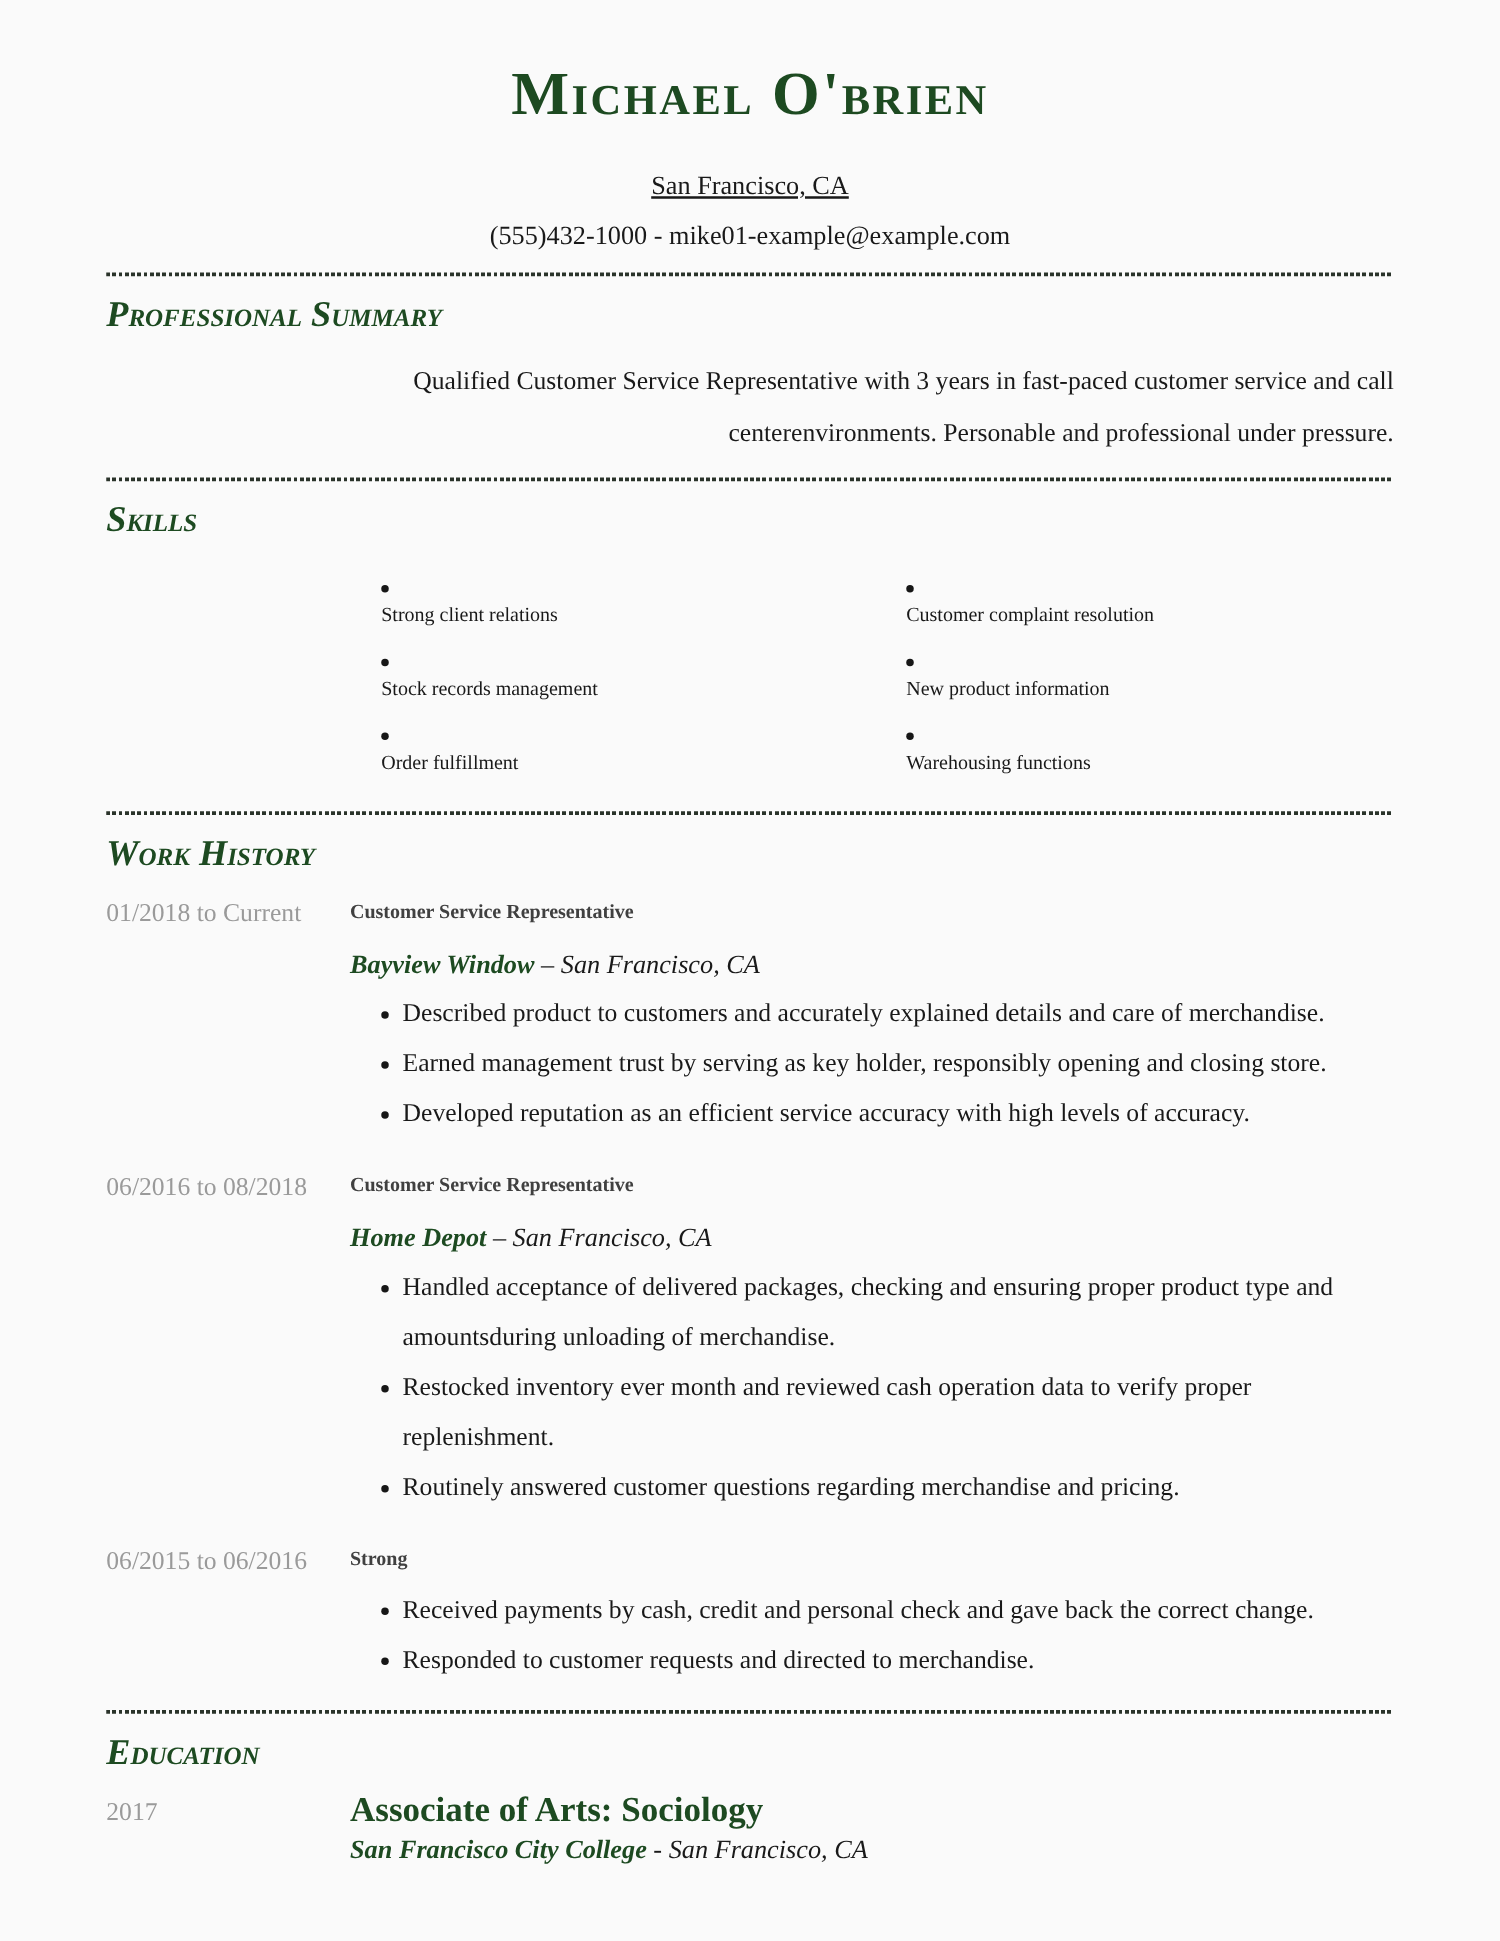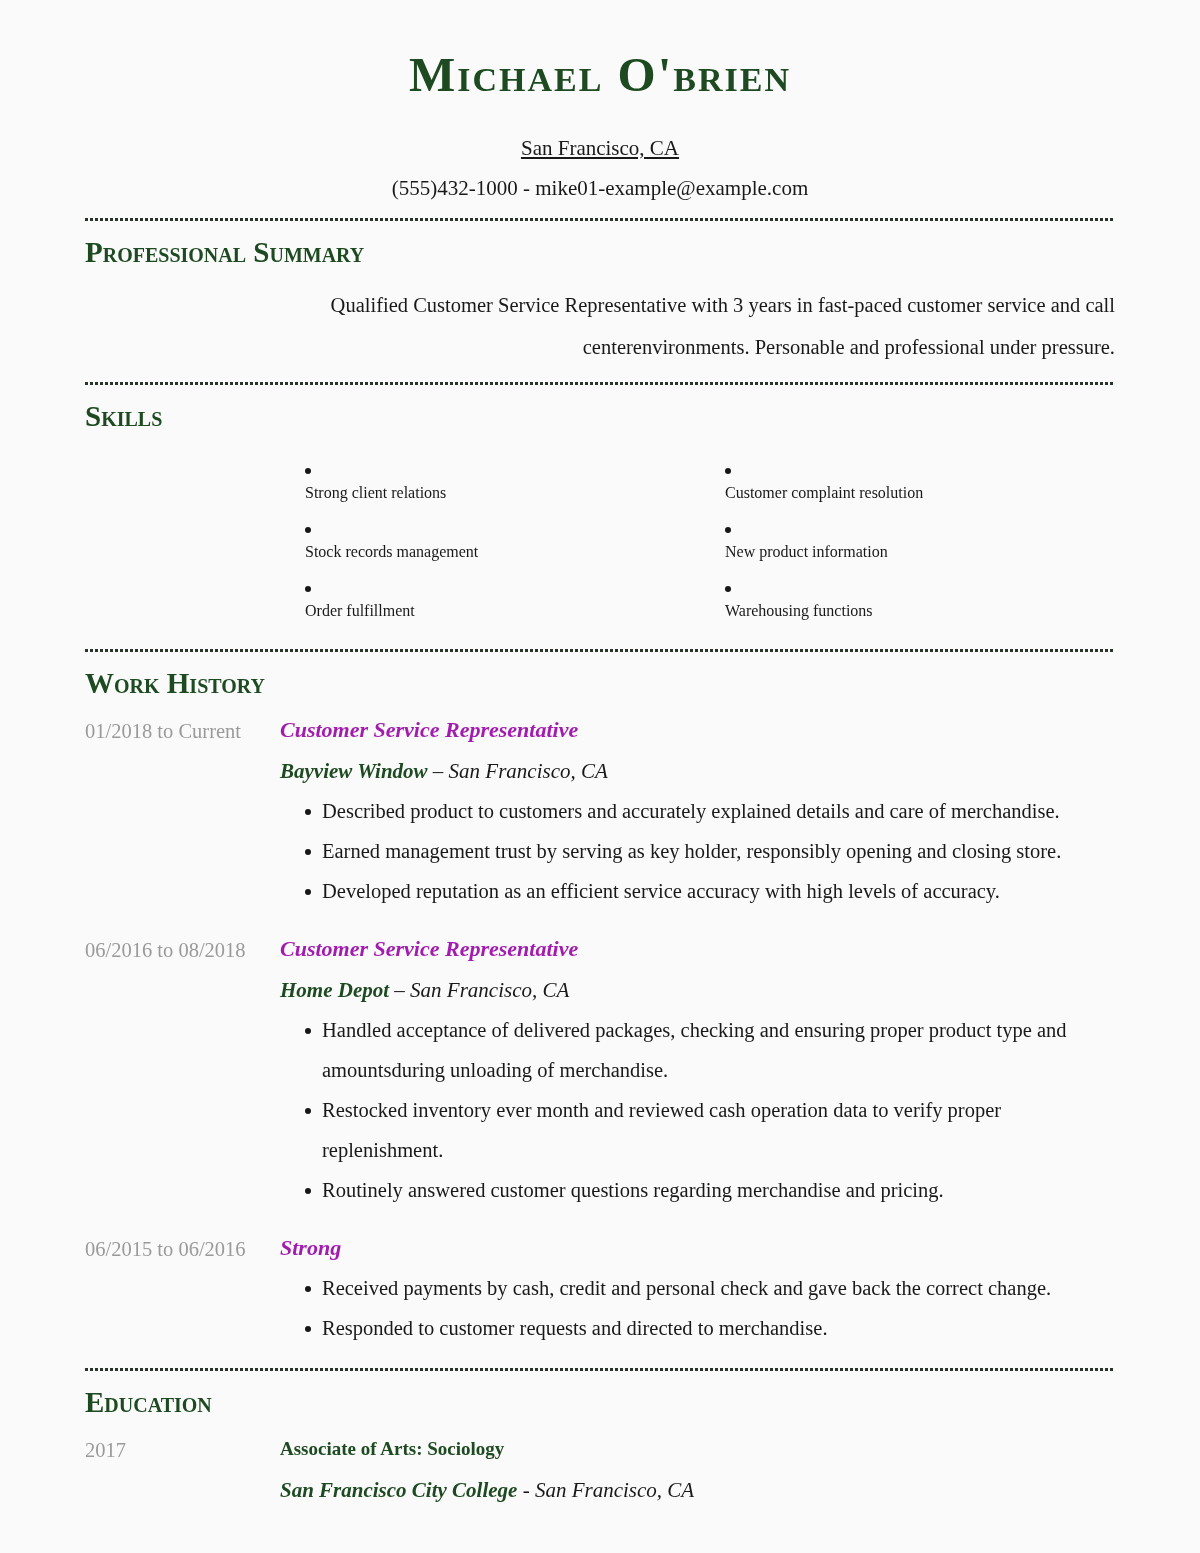--- a/index.html
+++ b/index.html
@@ -24,21 +24,21 @@
   
   .divider {
     height: 3px;
     background: repeating-linear-gradient(90deg, #2a332a 0 3px, transparent 3px 5px);
   }
 
   
   .sec-title {
     font-variant: small-caps; font-weight: 700;
     font-size: 29px; color: #1d4a21;
-    margin-top: 13px; line-height: 1.3;
+    margin-top: 13px; line-height: 1.3; font-style: italic;
   }
 
   
   .summary-text {
     margin: 12px 0 14px 195px; max-width: 838px;
     font-size: 20.5px; line-height: 42px; text-align: right;
   }
 
   
   .skills-grid {
@@ -50,34 +50,34 @@
   .dot {
     flex: 0 0 auto; width: 6px; height: 6px; border-radius: 50%;
     background: #161616; margin-right: 11px;
   }
   .skill-item .dot { margin-top: 16px; }
 
   
   .entry { display: grid; grid-template-columns: 195px 1fr; margin-top: 13px; }
   .entry + .entry { margin-top: 24px; }
   .dates { color: #9a9a9a; font-size: 20.5px; line-height: 28px; padding-top: 1px; }
-  .job-title { color: #a21caf; font-weight: 700; font-size: 22px; line-height: 28px; font-style: italic; }
+  .job-title { color: #404040; font-weight: 700; font-size: 16px; line-height: 28px; }
   .company-line { margin-top: 13px; font-style: italic; font-size: 21px; line-height: 28px; }
   .company { color: #1d4a21; font-weight: 700; }
   .location-suffix { color: #191919; }
   .bullets { margin: 6px 0 0 25px; }
   .bullet-row { display: flex; align-items: flex-start; }
   .bullet-row .dot { margin-top: 18px; }
   .bullet-text { font-size: 20.5px; line-height: 40px; }
 
   .work-block { margin-bottom: 20px; }
 
   
-  .degree { color: #1d4a21; font-weight: 700; font-size: 19px; line-height: 28px; }
-  .school-line { margin-top: 13px; font-style: italic; font-size: 21px; line-height: 28px; }
+  .degree { color: #1d4a21; font-weight: 700; font-size: 28px; line-height: 28px; }
+  .school-line { margin-top: 2px; font-style: italic; font-size: 21px; line-height: 28px; }
   .school { color: #1d4a21; font-weight: 700; }
 </style>
 </head>
 <body>
 
 <div class="page">
 
   <header class="header">
     <h1 class="name">Michael O'brien</h1>
     <div class="loc">San Francisco, CA</div>

